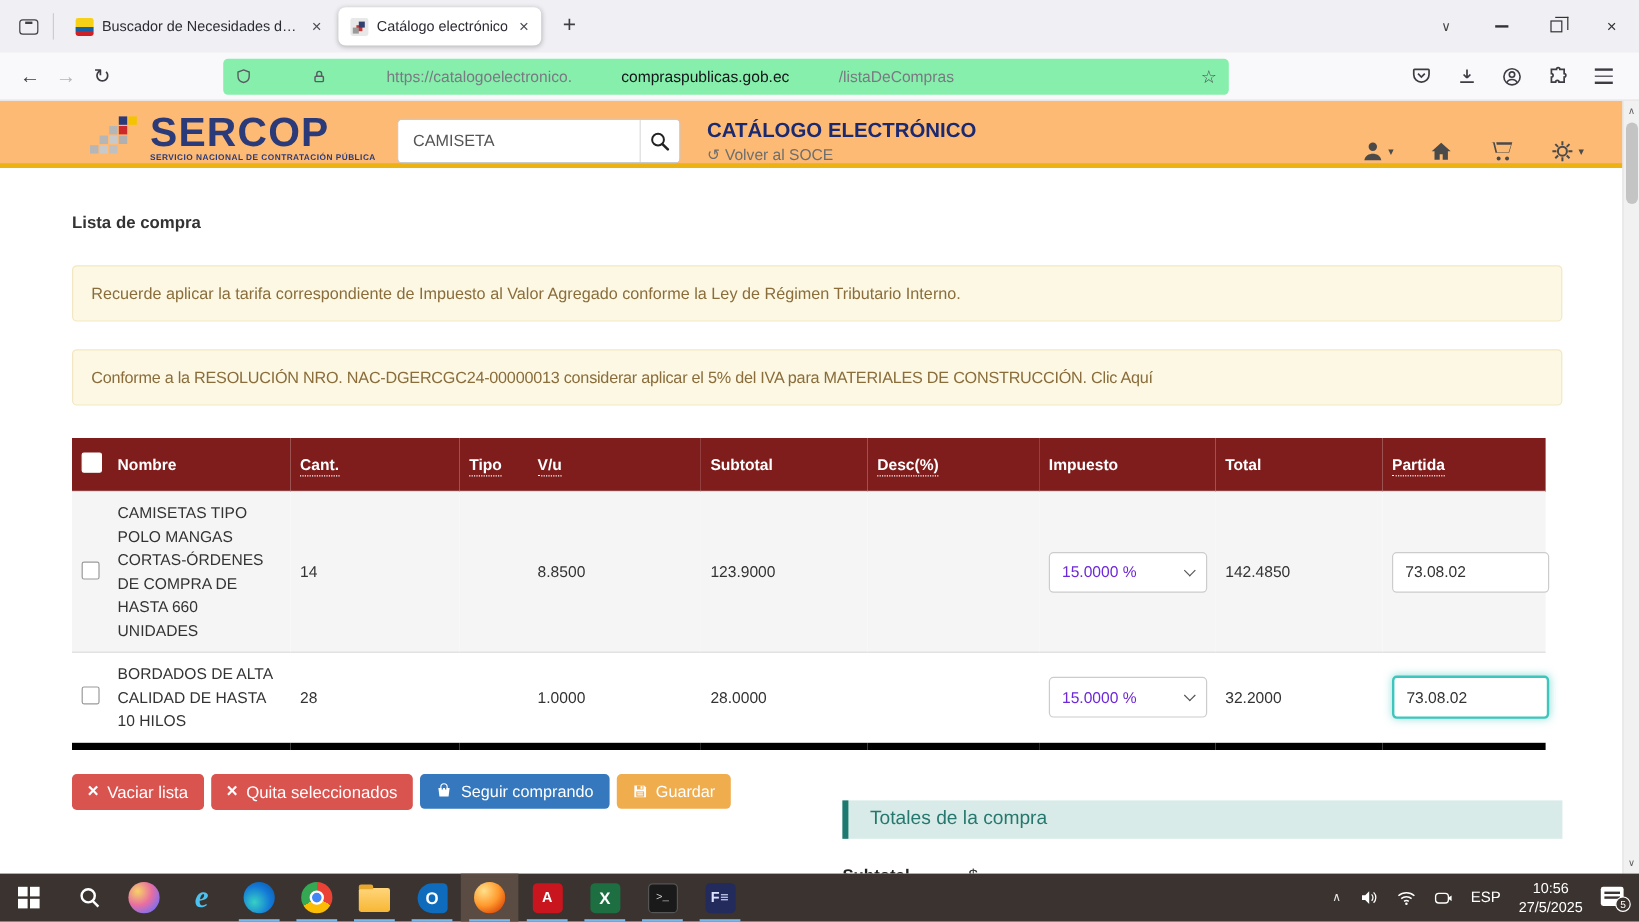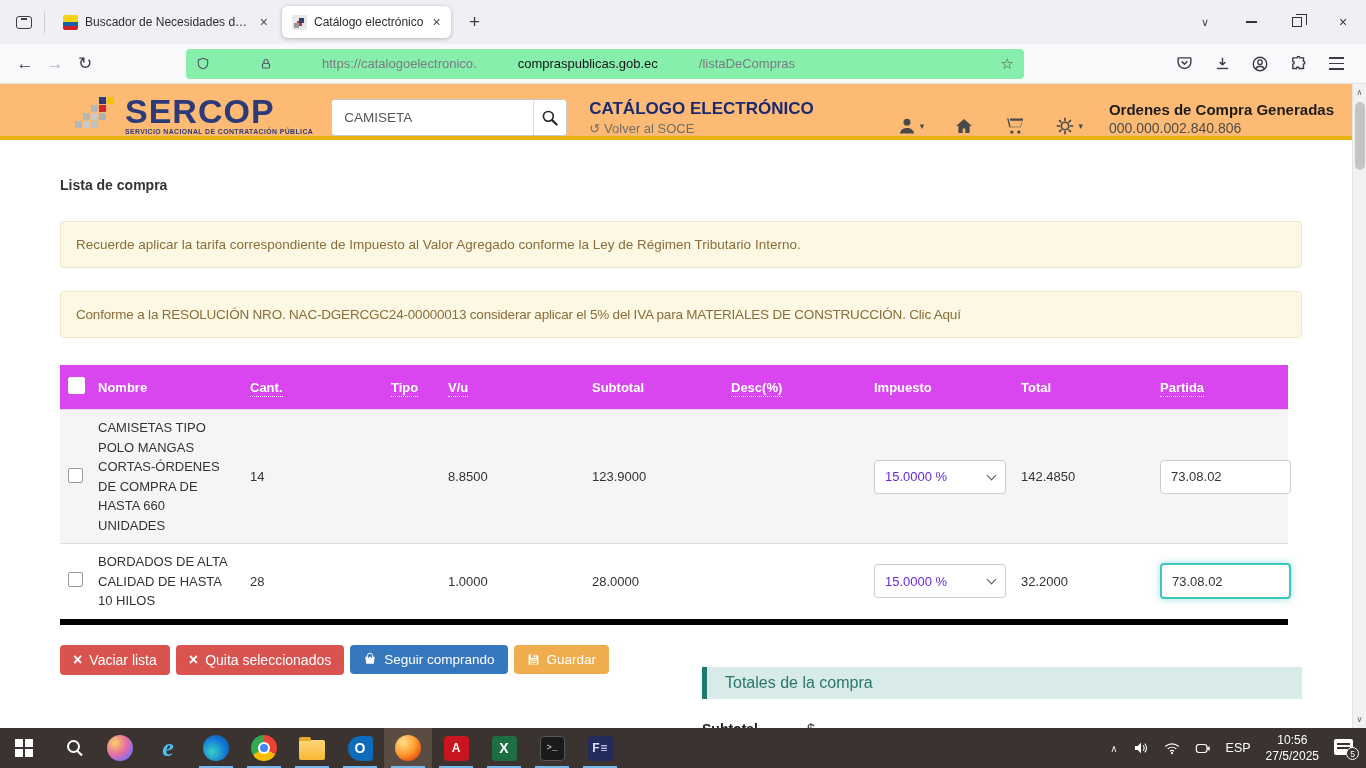--- a/index.html
+++ b/index.html
@@ -62,21 +62,21 @@
   .orders-label { font-size:15px; font-weight:bold; color:#1c1c1c; }
   .orders-value { font-size:14px; color:#4c4c4c; margin-top:2px; }
 
   
   .main { padding:0 64px 0 60px; }
   .page-title { font-size:14px; font-weight:bold; color:#333; margin-top:37px; }
   .alert { margin-top:28px; background:#fcf8e3; border:1px solid #f3e7c3; border-radius:4px; padding:15px; font-size:13.5px; color:#8a6d3b; }
   .alert.second { margin-top:23px; letter-spacing:-0.2px; }
 
   table.cart { margin-top:27px; width:1228px; border-collapse:collapse; table-layout:fixed; font-size:13px; }
-  table.cart thead th { background:#d946ef; color:#fff; text-align:left; font-weight:bold; padding:12px 8px; vertical-align:middle; }
+  table.cart thead th { background:#7f1d1d; color:#fff; text-align:left; font-weight:bold; padding:12px 8px; vertical-align:middle; }
   .u-dot { border-bottom:1px dotted #fff; padding-bottom:1px; }
   table.cart td { padding:8px; vertical-align:middle; color:#333; border-top:1px solid #ddd; }
   table.cart tr.odd td { background:#f5f5f5; }
   table.cart tbody tr:last-child td { border-bottom:6px solid #000000; }
   td.nombre { color:#4f4f4f; line-height:1.5; }
   .cb { width:15px; height:15px; background:#fff; border:1px solid #9a9a9a; border-radius:2px; display:inline-block; }
   thead .cb { width:17px; height:17px; border:1px solid #fff; }
   .select-wrap { position:relative; width:132px; }
   .select-wrap select { width:100%; height:34px; border:1px solid #ccc; border-radius:4px; background:#fff; padding:0 24px 0 10px; font-size:13px; color:#6d28d9; appearance:none; -webkit-appearance:none; font-family:"Liberation Sans", sans-serif; }
   .select-wrap::after { content:""; position:absolute; right:11px; top:12px; width:6px; height:6px; border-right:1.6px solid #555; border-bottom:1.6px solid #555; transform:rotate(45deg); pointer-events:none; }
@@ -287,24 +287,20 @@
       </div>
       <div class="hdr-ic">
         <svg width="20" height="20" viewBox="0 0 24 24" fill="none" stroke="#4a4a4a" stroke-width="2">
             <circle cx="12" cy="12" r="4.5"></circle>
             <path d="M12 2v4M12 18v4M2 12h4M18 12h4M4.9 4.9l2.8 2.8M16.3 16.3l2.8 2.8M19.1 4.9l-2.8 2.8M7.7 16.3l-2.8 2.8"></path>
           </svg>
         <span class="caret">▾</span>
       </div>
     </div>
 
-    <div class="orders">
-      <div class="orders-label">Ordenes de Compra Generadas</div>
-      <div class="orders-value">000.000.002.840.806</div>
-    </div>
   </div>
 
   <div class="main">
     <div class="page-title">Lista de compra</div>
 
     <div class="alert">Recuerde aplicar la tarifa correspondiente de Impuesto al Valor Agregado conforme la Ley de Régimen Tributario Interno.</div>
     <div class="alert second">Conforme a la RESOLUCIÓN NRO. NAC-DGERCGC24-00000013 considerar aplicar el 5% del IVA para MATERIALES DE CONSTRUCCIÓN. Clic Aquí</div>
 
     <table class="cart">
       <colgroup>

